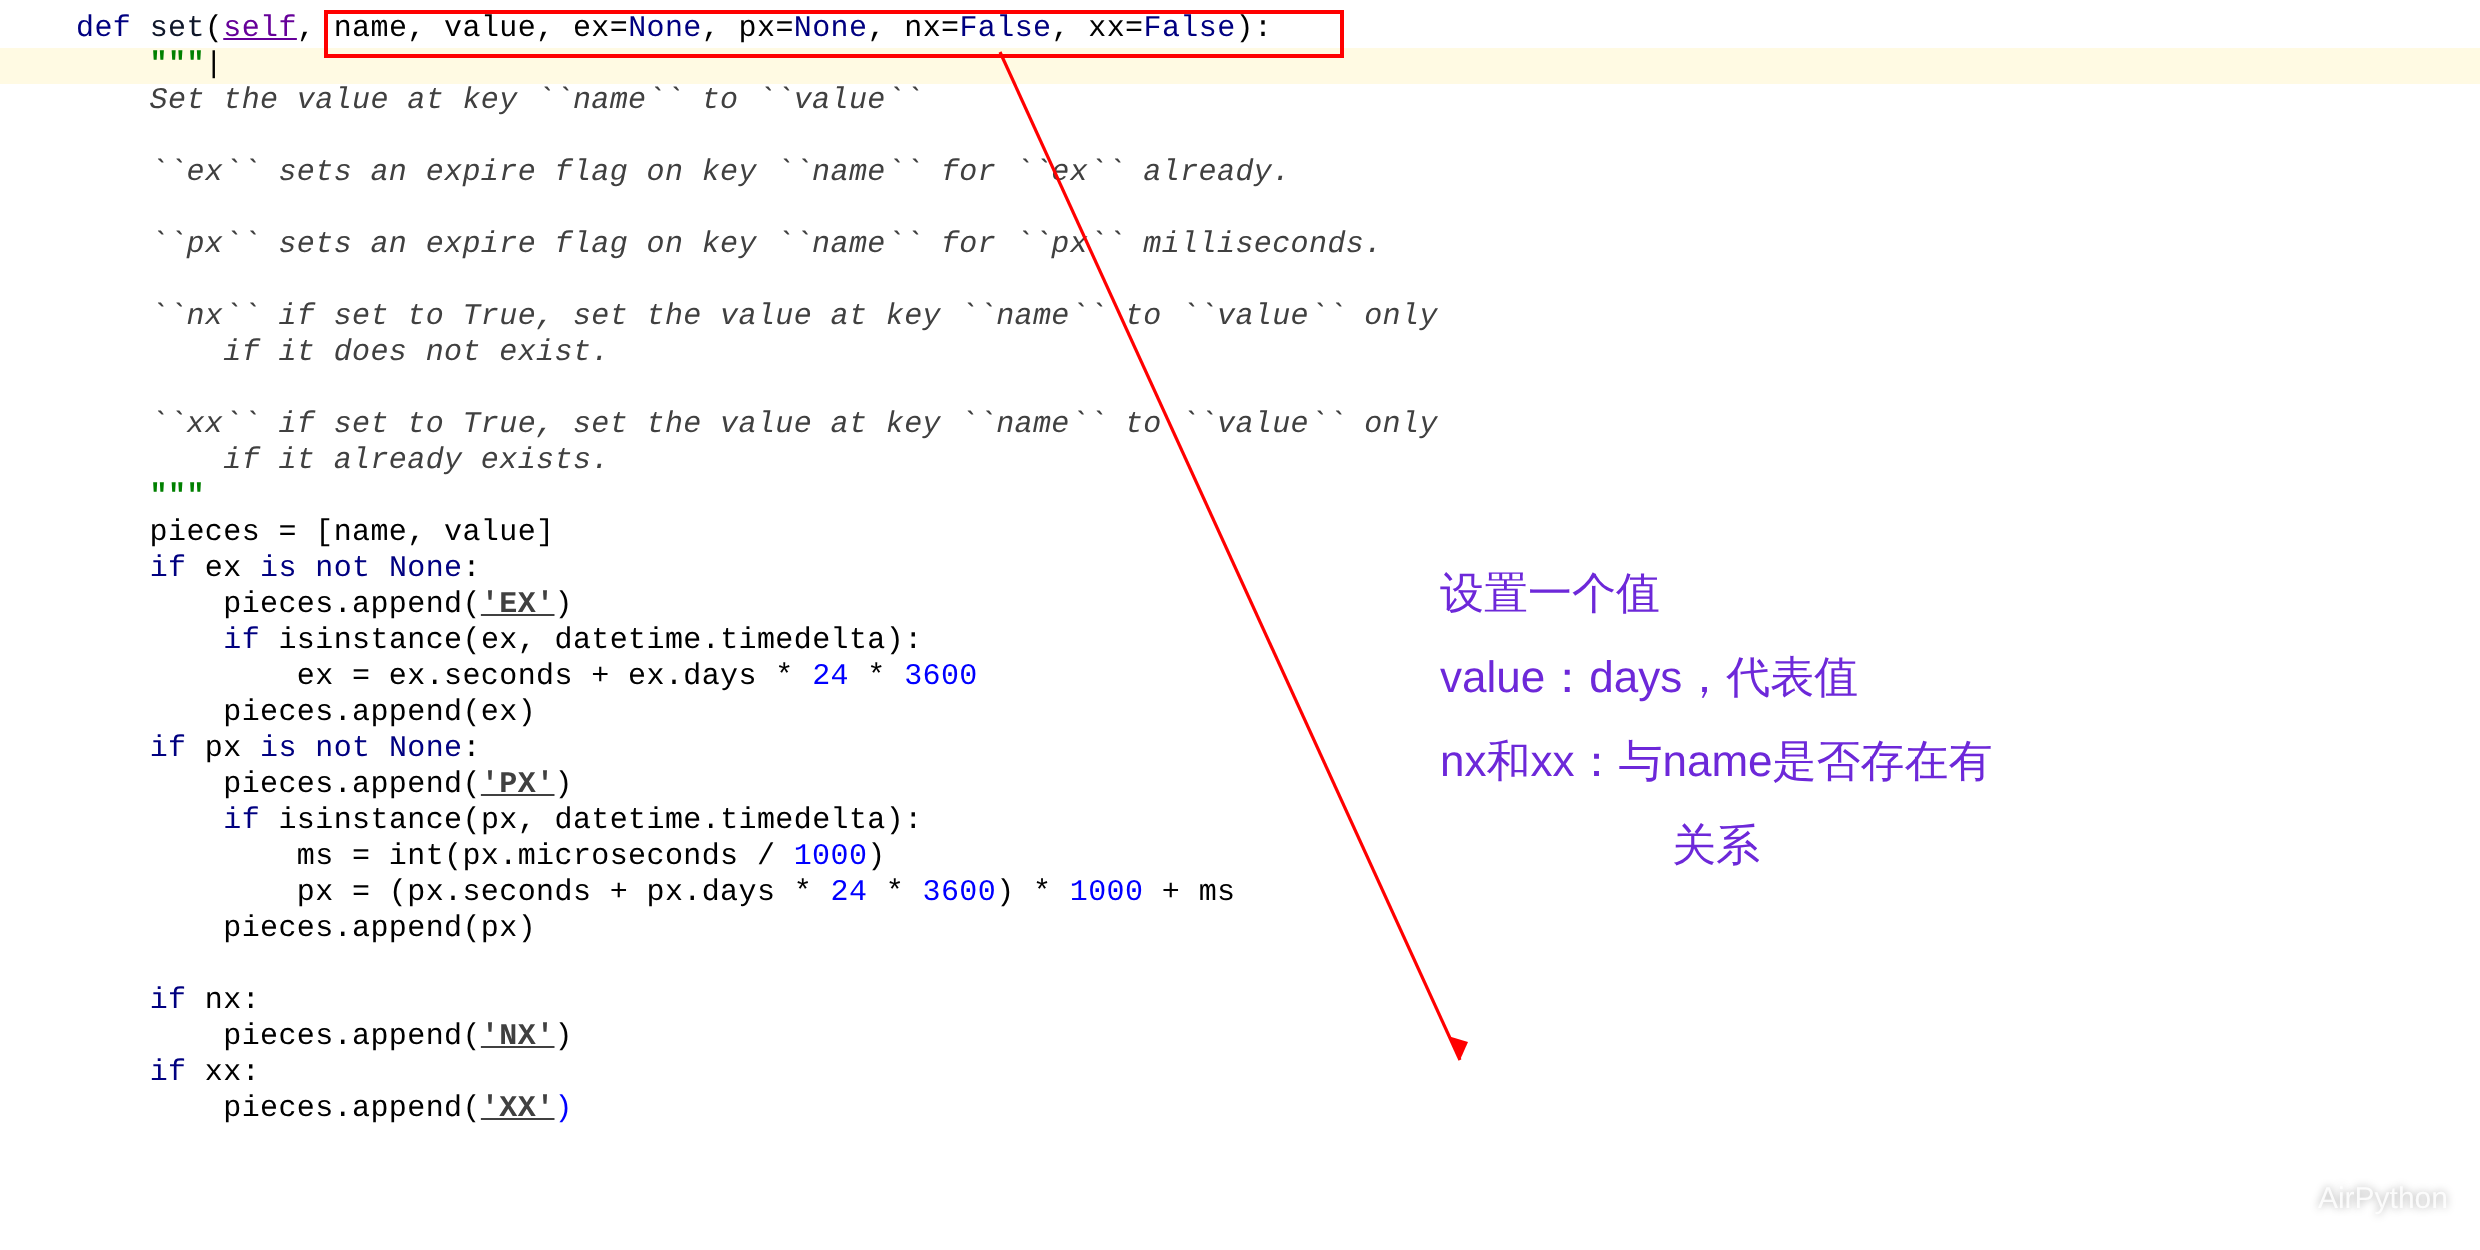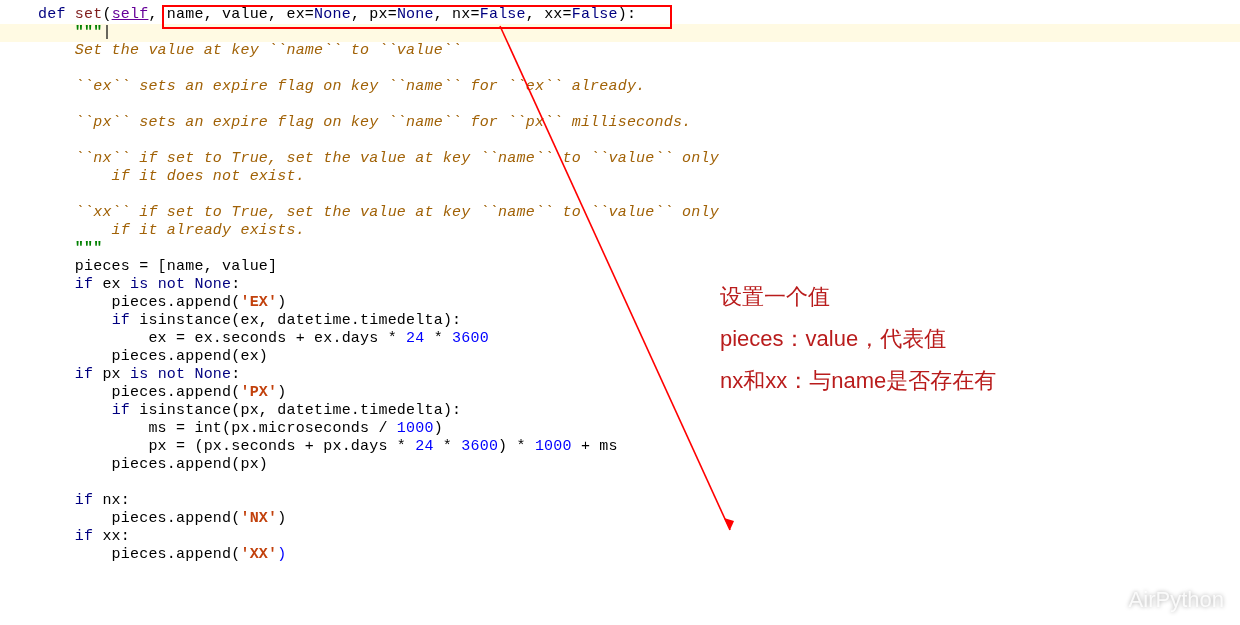--- a/index.html
+++ b/index.html
@@ -21,58 +21,58 @@
     white-space: pre;
     font-family: inherit;
   }
   .editor {
     position: absolute;
     top: 6px;
     left: 38px;
     letter-spacing: 0.2px;
   }
   .kw { color: #000080; font-weight: normal; }
-  .func { color: #7f1d1d; }
+  .func { color: #0f172a; }
   .param-self { color: #660099; text-decoration: underline; }
-  .str { color: #c2410c; font-weight: bold; }
+  .str { color: #404040; font-weight: bold; text-decoration: underline; }
   .num { color: #0000ff; }
-  .docstr { color: #a16207; font-style: italic; }
+  .docstr { color: #404040; font-style: italic; }
   .cursor-line {
     position: absolute;
     top: 24px;
     left: 0;
     width: 1240px;
     height: 18px;
     background: #fffae3;
     z-index: -1;
   }
   .red-box {
     position: absolute;
     border: 2px solid red;
     background: transparent;
   }
   .annotations {
     position: absolute;
     left: 720px;
     top: 276px;
     font-family: "PingFang SC","Hiragino Sans GB","Microsoft YaHei",sans-serif;
     font-size: 22px;
-    color: #b91c1c;
+    color: #6d28d9;
     line-height: 42px;
     font-style: normal;
   }
   .annotations div {
     white-space: nowrap;
   }
   .watermark {
     position: absolute;
     right: 16px;
     bottom: 14px;
     color: rgba(255,255,255,0.85);
-    font-size: 22px;
+    font-size: 15px;
     font-family: Arial, sans-serif;
     display: flex;
     align-items: center;
     gap: 8px;
     text-shadow: 0 0 4px rgba(0,0,0,0.35);
     font-style: normal;
   }
   .watermark svg { opacity: 0.85; }
   .annotation-line2 {
     text-indent: 116px;
@@ -117,22 +117,23 @@
 
 <div class="red-box" style="left:162px; top:5px; width:506px; height:20px;"></div>
 
 <svg style="position:absolute;left:0;top:0;pointer-events:none" width="1240" height="625">
   <line x1="500" y1="26" x2="730" y2="530" stroke="red" stroke-width="1.6"></line>
   <polygon points="730,530 724,518 734,521" fill="red"></polygon>
 </svg>
 
 <div class="annotations">
   <div>设置一个值</div>
-  <div>pieces：value，代表值</div>
+  <div>value：days，代表值</div>
   <div>nx和xx：与name是否存在有</div>
+  <div class="annotation-line2">关系</div>
 </div>
 
 <div class="watermark">
   <svg width="26" height="22" viewBox="0 0 26 22">
     <path d="M9 0C4 0 0 3.3 0 7.4c0 2.3 1.3 4.3 3.3 5.7l-1 3 3.5-1.8c1 .3 2.1.5 3.2.5h.5c-.2-.6-.3-1.3-.3-2 0-4 3.8-7.2 8.4-7.2h.4C17 2.3 13.3 0 9 0zm-3 5a1.1 1.1 0 110 2.2A1.1 1.1 0 016 5zm6 0a1.1 1.1 0 110 2.2A1.1 1.1 0 0112 5z" fill="rgba(255,255,255,0.85)"></path>
     <path d="M26 13.5c0-3.4-3.4-6.1-7.5-6.1S11 10.1 11 13.5s3.4 6.1 7.5 6.1c.9 0 1.8-.1 2.6-.4l2.9 1.5-.8-2.5c1.7-1.1 2.8-2.8 2.8-4.7zm-10-1a1 1 0 110 2 1 1 0 010-2zm5 0a1 1 0 110 2 1 1 0 010-2z" fill="rgba(255,255,255,0.85)"></path>
   </svg>
   <span>AirPython</span>
 </div>
 

